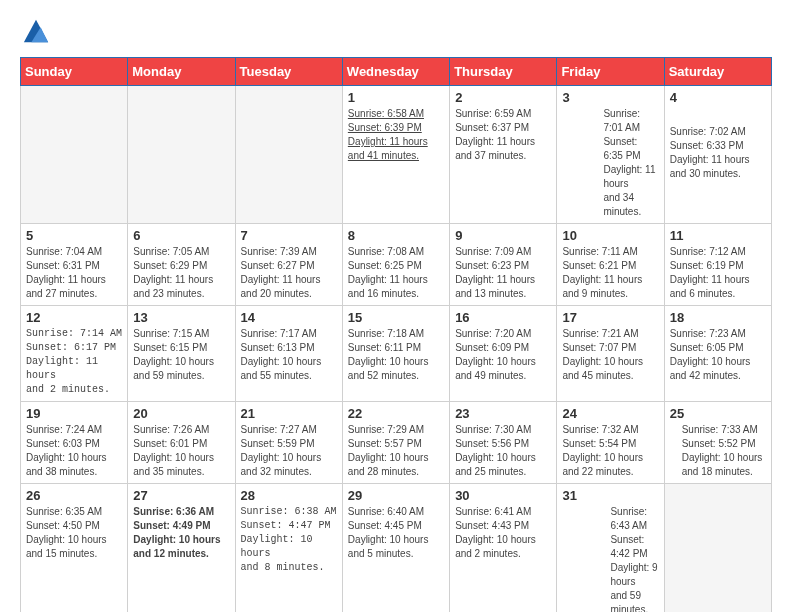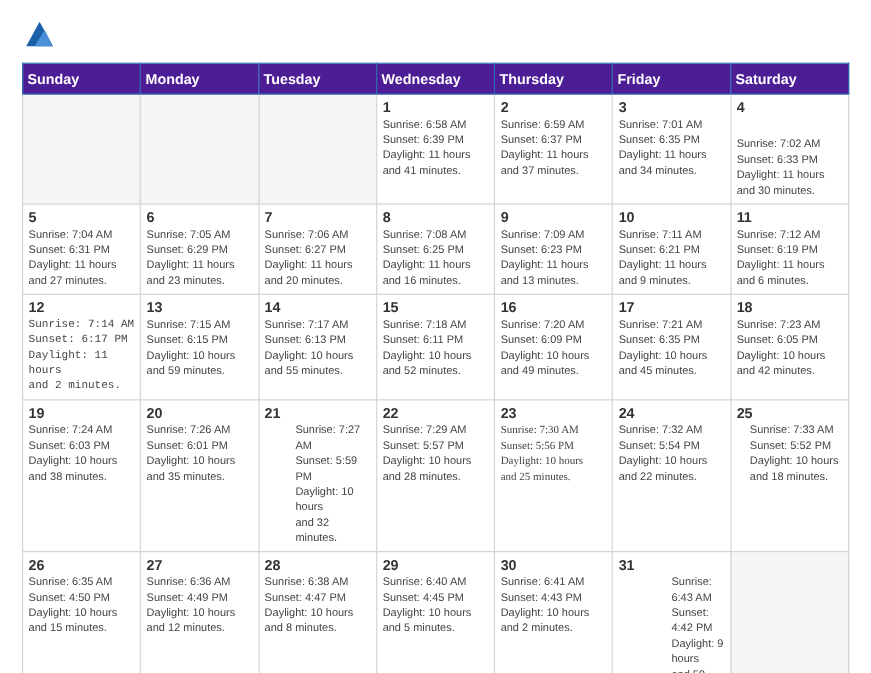--- a/index.html
+++ b/index.html
@@ -47,21 +47,21 @@
       font-size: 15px;
       color: #555;
     }
     table {
       width: 100%;
       border-collapse: collapse;
       margin: 0 10px;
       width: calc(100% - 20px);
     }
     .day-header {
-      background-color: #4c1d95;
+      background-color: #ef4444;
       color: #fff;
       font-weight: bold;
       font-size: 13px;
       padding: 6px 4px;
       text-align: left;
       border: 1px solid #2b6cb0;
     }
     .day-cell {
       vertical-align: top;
       padding: 4px 5px;
@@ -126,35 +126,35 @@
           <th class="day-header">Saturday</th>
         </tr>
     </thead>
     <tbody id="calendar-body">
     <tr>
           <td class="day-cell empty"></td>
           <td class="day-cell empty"></td>
           <td class="day-cell empty"></td>
           <td class="day-cell">
             <span class="day-number">1</span>
-            <div class="day-info" style="white-space: pre-line;">Sunrise: 6:58 AM
+            <div class="day-info" style="white-space: pre-line; text-decoration: underline;">Sunrise: 6:58 AM
 Sunset: 6:39 PM
 Daylight: 11 hours
 and 41 minutes.</div>
           </td>
           <td class="day-cell">
             <span class="day-number">2</span>
             <div class="day-info" style="white-space: pre-line;">Sunrise: 6:59 AM
 Sunset: 6:37 PM
 Daylight: 11 hours
 and 37 minutes.</div>
           </td>
           <td class="day-cell">
             <span class="day-number">3</span>
-            <div class="day-info" style="white-space: pre-line;">Sunrise: 7:01 AM
+            <div class="day-info" style="white-space: pre-line; margin-left: 41px;">Sunrise: 7:01 AM
 Sunset: 6:35 PM
 Daylight: 11 hours
 and 34 minutes.</div>
           </td>
           <td class="day-cell">
             <span class="day-number">4</span>
             <div class="day-info" style="white-space: pre-line; margin-top: 20px;">Sunrise: 7:02 AM
 Sunset: 6:33 PM
 Daylight: 11 hours
 and 30 minutes.</div>
@@ -170,21 +170,21 @@
           </td>
           <td class="day-cell">
             <span class="day-number">6</span>
             <div class="day-info" style="white-space: pre-line;">Sunrise: 7:05 AM
 Sunset: 6:29 PM
 Daylight: 11 hours
 and 23 minutes.</div>
           </td>
           <td class="day-cell">
             <span class="day-number">7</span>
-            <div class="day-info" style="white-space: pre-line;">Sunrise: 7:06 AM
+            <div class="day-info" style="white-space: pre-line;">Sunrise: 7:39 AM
 Sunset: 6:27 PM
 Daylight: 11 hours
 and 20 minutes.</div>
           </td>
           <td class="day-cell">
             <span class="day-number">8</span>
             <div class="day-info" style="white-space: pre-line;">Sunrise: 7:08 AM
 Sunset: 6:25 PM
 Daylight: 11 hours
 and 16 minutes.</div>
@@ -243,21 +243,21 @@
           <td class="day-cell">
             <span class="day-number">16</span>
             <div class="day-info" style="white-space: pre-line;">Sunrise: 7:20 AM
 Sunset: 6:09 PM
 Daylight: 10 hours
 and 49 minutes.</div>
           </td>
           <td class="day-cell">
             <span class="day-number">17</span>
             <div class="day-info" style="white-space: pre-line;">Sunrise: 7:21 AM
-Sunset: 6:35 PM
+Sunset: 7:07 PM
 Daylight: 10 hours
 and 45 minutes.</div>
           </td>
           <td class="day-cell">
             <span class="day-number">18</span>
             <div class="day-info" style="white-space: pre-line;">Sunrise: 7:23 AM
 Sunset: 6:05 PM
 Daylight: 10 hours
 and 42 minutes.</div>
           </td>
@@ -272,35 +272,35 @@
           </td>
           <td class="day-cell">
             <span class="day-number">20</span>
             <div class="day-info" style="white-space: pre-line;">Sunrise: 7:26 AM
 Sunset: 6:01 PM
 Daylight: 10 hours
 and 35 minutes.</div>
           </td>
           <td class="day-cell">
             <span class="day-number">21</span>
-            <div class="day-info" style="white-space: pre-line; margin-left: 28px;">Sunrise: 7:27 AM
+            <div class="day-info" style="white-space: pre-line;">Sunrise: 7:27 AM
 Sunset: 5:59 PM
 Daylight: 10 hours
 and 32 minutes.</div>
           </td>
           <td class="day-cell">
             <span class="day-number">22</span>
             <div class="day-info" style="white-space: pre-line;">Sunrise: 7:29 AM
 Sunset: 5:57 PM
 Daylight: 10 hours
 and 28 minutes.</div>
           </td>
           <td class="day-cell">
             <span class="day-number">23</span>
-            <div class="day-info" style="white-space: pre-line; font-family: Liberation Serif, serif;">Sunrise: 7:30 AM
+            <div class="day-info" style="white-space: pre-line;">Sunrise: 7:30 AM
 Sunset: 5:56 PM
 Daylight: 10 hours
 and 25 minutes.</div>
           </td>
           <td class="day-cell">
             <span class="day-number">24</span>
             <div class="day-info" style="white-space: pre-line;">Sunrise: 7:32 AM
 Sunset: 5:54 PM
 Daylight: 10 hours
 and 22 minutes.</div>
@@ -316,28 +316,28 @@
         <tr>
           <td class="day-cell">
             <span class="day-number">26</span>
             <div class="day-info" style="white-space: pre-line;">Sunrise: 6:35 AM
 Sunset: 4:50 PM
 Daylight: 10 hours
 and 15 minutes.</div>
           </td>
           <td class="day-cell">
             <span class="day-number">27</span>
-            <div class="day-info" style="white-space: pre-line;">Sunrise: 6:36 AM
+            <div class="day-info" style="white-space: pre-line; font-weight: bold;">Sunrise: 6:36 AM
 Sunset: 4:49 PM
 Daylight: 10 hours
 and 12 minutes.</div>
           </td>
           <td class="day-cell">
             <span class="day-number">28</span>
-            <div class="day-info" style="white-space: pre-line;">Sunrise: 6:38 AM
+            <div class="day-info" style="white-space: pre-line; font-family: Liberation Mono, monospace;">Sunrise: 6:38 AM
 Sunset: 4:47 PM
 Daylight: 10 hours
 and 8 minutes.</div>
           </td>
           <td class="day-cell">
             <span class="day-number">29</span>
             <div class="day-info" style="white-space: pre-line;">Sunrise: 6:40 AM
 Sunset: 4:45 PM
 Daylight: 10 hours
 and 5 minutes.</div>

